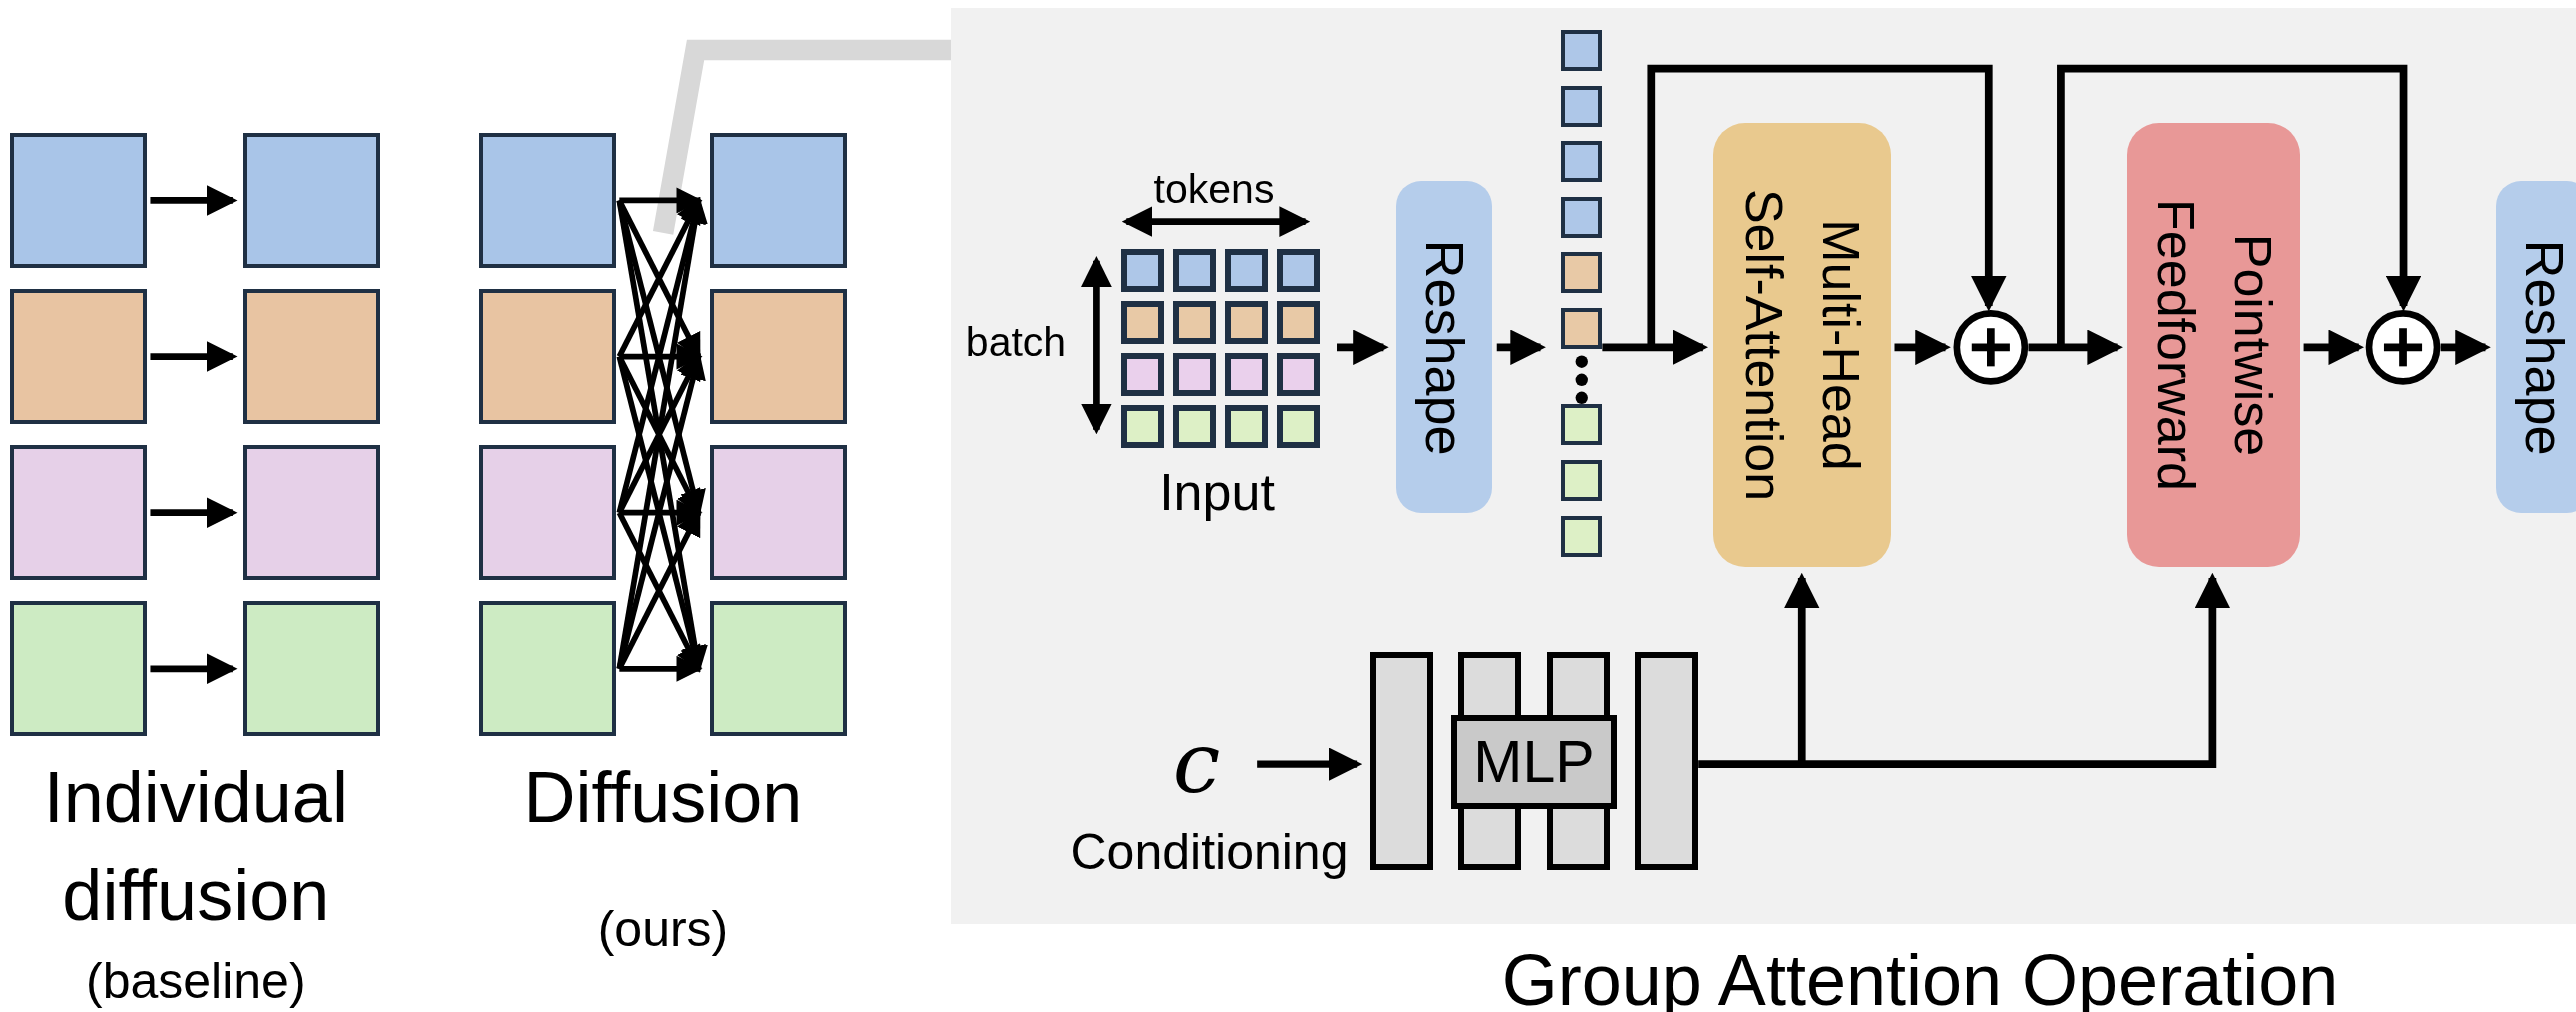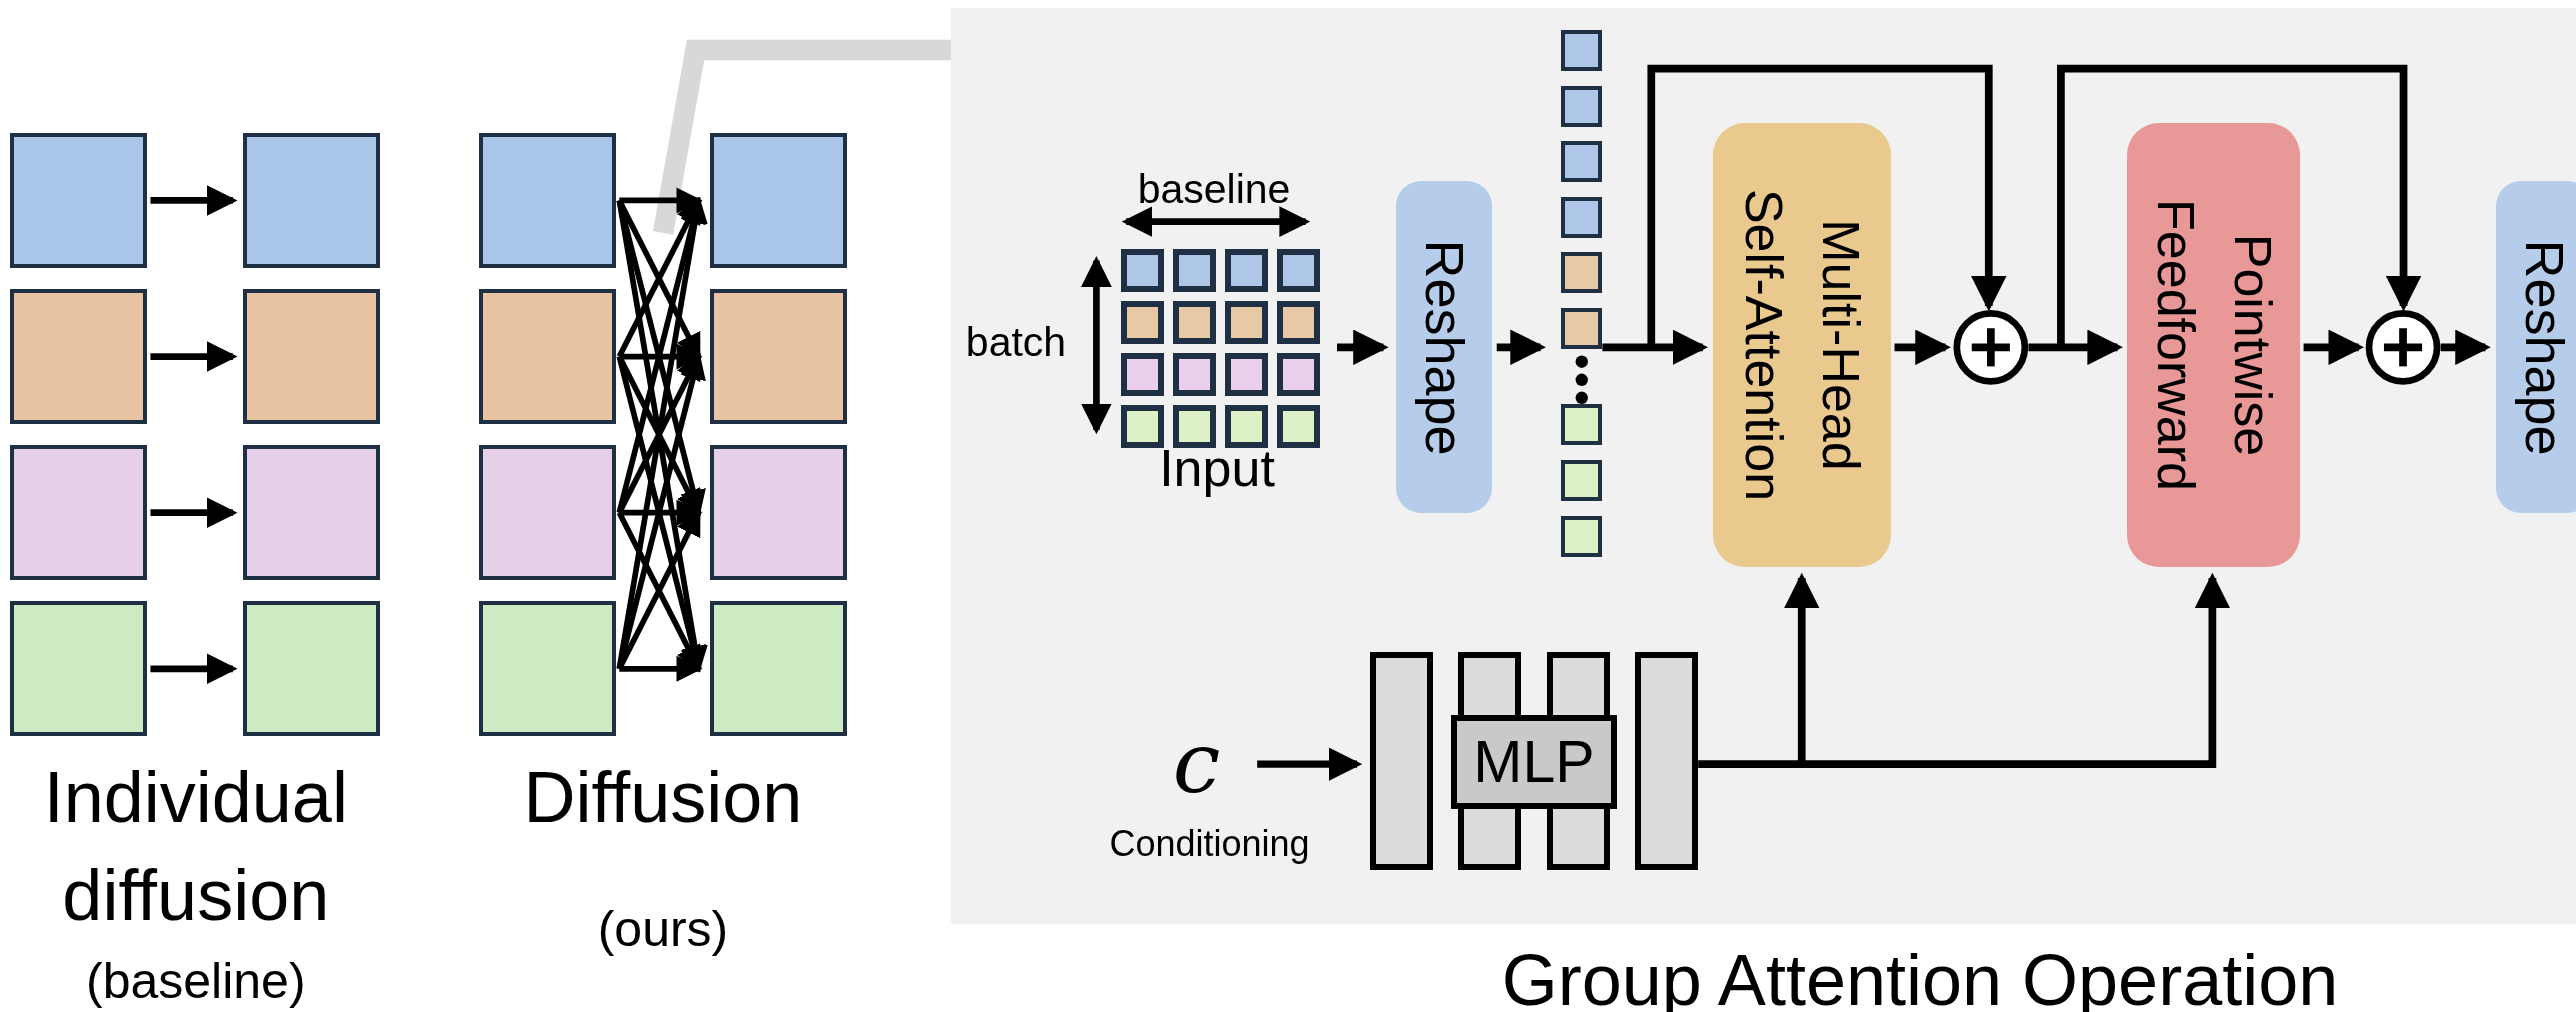--- a/index.html
+++ b/index.html
@@ -59,42 +59,42 @@
   <div>Individual</div>
   <div>diffusion</div>
 </div>
 <div class="subcaption" style="left:10.3px;width:371px;top:952px;">(baseline)</div>
 
 <div class="caption" style="left:479px;width:368px;top:748px;">
   <div>Diffusion</div>
 </div>
 <div class="subcaption" style="left:479px;width:368px;top:900px;">(ours)</div>
 
-<div class="lbl" style="left:1111px;width:206px;top:166px;text-align:center;">baseline</div>
+<div class="lbl" style="left:1111px;width:206px;top:166px;text-align:center;">tokens</div>
 <div class="lbl" style="left:953px;width:126px;top:319px;text-align:center;">batch</div>
 
 <div id="input-grid" class="abs" style="left:1121px;top:249px;">
     <div class="cell" style="left: 0px; top: 0px; width: 43px; height: 43px; background: rgb(174, 199, 232);"></div>
     <div class="cell" style="left: 52px; top: 0px; width: 43px; height: 43px; background: rgb(174, 199, 232);"></div>
     <div class="cell" style="left: 104px; top: 0px; width: 43px; height: 43px; background: rgb(174, 199, 232);"></div>
     <div class="cell" style="left: 156px; top: 0px; width: 43px; height: 43px; background: rgb(174, 199, 232);"></div>
     <div class="cell" style="left: 0px; top: 52px; width: 43px; height: 43px; background: rgb(232, 201, 166);"></div>
     <div class="cell" style="left: 52px; top: 52px; width: 43px; height: 43px; background: rgb(232, 201, 166);"></div>
     <div class="cell" style="left: 104px; top: 52px; width: 43px; height: 43px; background: rgb(232, 201, 166);"></div>
     <div class="cell" style="left: 156px; top: 52px; width: 43px; height: 43px; background: rgb(232, 201, 166);"></div>
     <div class="cell" style="left: 0px; top: 104px; width: 43px; height: 43px; background: rgb(234, 208, 236);"></div>
     <div class="cell" style="left: 52px; top: 104px; width: 43px; height: 43px; background: rgb(234, 208, 236);"></div>
     <div class="cell" style="left: 104px; top: 104px; width: 43px; height: 43px; background: rgb(234, 208, 236);"></div>
     <div class="cell" style="left: 156px; top: 104px; width: 43px; height: 43px; background: rgb(234, 208, 236);"></div>
     <div class="cell" style="left: 0px; top: 156px; width: 43px; height: 43px; background: rgb(221, 240, 198);"></div>
     <div class="cell" style="left: 52px; top: 156px; width: 43px; height: 43px; background: rgb(221, 240, 198);"></div>
     <div class="cell" style="left: 104px; top: 156px; width: 43px; height: 43px; background: rgb(221, 240, 198);"></div>
     <div class="cell" style="left: 156px; top: 156px; width: 43px; height: 43px; background: rgb(221, 240, 198);"></div>
   </div>
-<div class="toklbl" style="left:1114px;width:206px;top:432px;">
+<div class="toklbl" style="left:1114px;width:206px;top:456px;">
   <div>Input</div>
 </div>
 
 <div class="block rounded-sm" style="left: 1396px; top: 181px; width: 96px; height: 332px; background: rgb(181, 205, 235);">
   <div class="vtext one">Reshape</div>
 </div>
 
 <div id="token-column" class="abs" style="left:1561px;top:0;">
     <div class="tok" style="left: 0px; top: 30px; background: rgb(174, 199, 232);"></div>
     <div class="tok" style="left: 0px; top: 86px; background: rgb(174, 199, 232);"></div>
@@ -121,21 +121,21 @@
   </div>
 </div>
 
 <div class="block rounded-sm" style="left: 2496px; top: 181px; width: 96px; height: 332px; background: rgb(181, 205, 235);">
   <div class="vtext one">Reshape</div>
 </div>
 
 <div id="output-grid" class="abs" style="left:2651px;top:250px;"></div>
 
 <div class="csym">c</div>
-<div class="lbl" style="left:1055px;width:309px;top:823px;text-align:center;font-size:36px;">Conditioning</div>
+<div class="lbl" style="left:1055px;width:309px;top:823px;text-align:center;font-size:50px;">Conditioning</div>
 <div class="bar" style="left: 1370px; background: rgb(220, 220, 220);"></div>
 <div class="bar" style="left: 1458px; background: rgb(220, 220, 220);"></div>
 <div class="bar" style="left: 1547px; background: rgb(220, 220, 220);"></div>
 <div class="bar" style="left: 1635px; background: rgb(220, 220, 220);"></div>
 <div class="mlpbox" style="background: rgb(201, 201, 201);">
   <span>MLP</span>
 </div>
 
 <div class="title">Group Attention Operation</div>
 

